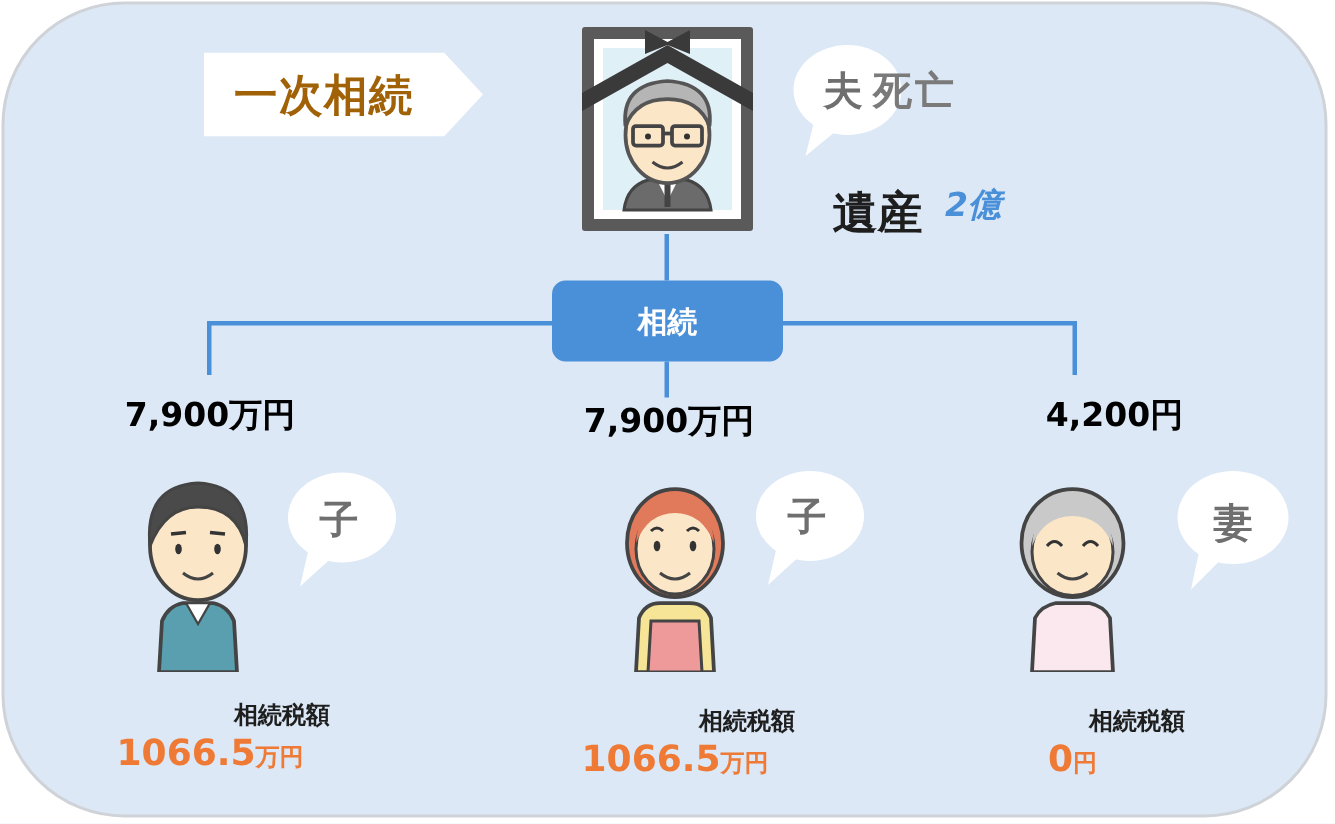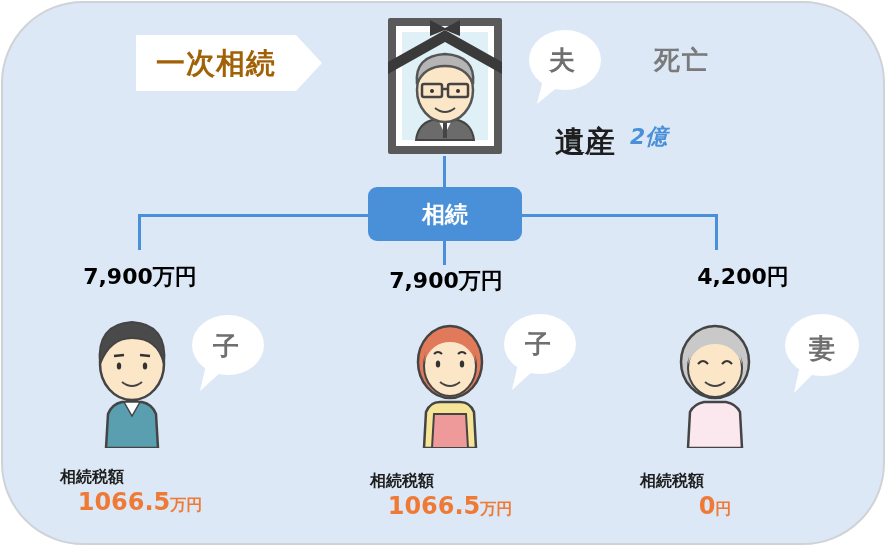--- a/index.html
+++ b/index.html
@@ -10,23 +10,23 @@
   .abs { position:absolute; }
   .tag-arrow { position:absolute; left:136px; top:35px; width:186px; height:56px; }
   .tag-text { position:absolute; left:136px; top:35px; width:160px; height:56px; line-height:56px;
               text-align:center; font-size:29px; font-weight:bold; color:#a16207; letter-spacing:1px; }
   .bubble-text { position:absolute; font-size:26px; font-weight:bold; color:#6f6f6f; text-align:center; }
   .plain-gray { position:absolute; font-size:26px; font-weight:bold; color:#7a7a7a; letter-spacing:2px; }
   .estate-label { position:absolute; left:555px; top:122px; font-size:30px; font-weight:bold; color:#1e1e1e; }
   .estate-value { position:absolute; left:630px; top:122px; font-size:22px; font-weight:bold; color:#4a90d9;font-style:italic; }
   .line { position:absolute; background:#4a90d9; }
   .center-box { position:absolute; left:368px; top:187px; width:154px; height:54px; background:#4a90d9;
-                border-radius:9px; color:#ffffff; font-size:23px; font-weight:bold; text-align:center; line-height:54px; }
+                border-radius:9px; color:#ffffff; font-size:20px; font-weight:bold; text-align:center; line-height:54px; }
   .share { position:absolute; font-size:22px; font-weight:bold; color:#000000; text-align:center; }
-  .tax-label { position:absolute; font-size:16px; font-weight:bold; color:#1e1e1e; text-align:left; }
+  .tax-label { position:absolute; font-size:16px; font-weight:bold; color:#1e1e1e; text-align:right; }
   .tax-value { position:absolute; font-weight:bold; color:#ef7a35; text-align:center; white-space:nowrap; }
   .tax-value .big { font-size:24px; }
   .tax-value .small { font-size:16px; }
 </style>
 </head>
 <body>
 
 <div class="panel"></div>
 
 <svg class="tag-arrow" viewBox="0 0 186 56">
@@ -54,21 +54,21 @@
 
   <path d="M2 48 L59 16 L116 48 L116 60 L59 28 L2 60 Z" fill="#3a3a3a"></path>
   <path d="M44 6 L59 14 L74 6 L74 22 L59 16 L44 22 Z" fill="#3a3a3a"></path>
 </svg>
 
 <svg class="abs" style="left:525px;top:28px;width:80px;height:78px;" viewBox="0 0 80 78">
   <ellipse cx="40" cy="32" rx="36" ry="30" fill="#ffffff"></ellipse>
   <polygon points="18,52 12,76 34,58" fill="#ffffff"></polygon>
 </svg>
 <div class="bubble-text" style="left:532px;top:43px;width:60px;">夫</div>
-<div class="plain-gray" style="left:654px;top:43px;">死亡</div>
+<div class="plain-gray" style="left:582px;top:43px;">死亡</div>
 
 <div class="estate-label">遺産</div>
 <div class="estate-value">2億</div>
 
 <div class="line" style="left:443px;top:156px;width:3px;height:31px;"></div>
 <div class="line" style="left:138px;top:214px;width:230px;height:3px;"></div>
 <div class="line" style="left:138px;top:214px;width:3px;height:36px;"></div>
 <div class="line" style="left:522px;top:214px;width:196px;height:3px;"></div>
 <div class="line" style="left:715px;top:214px;width:3px;height:36px;"></div>
 <div class="line" style="left:443px;top:241px;width:3px;height:24px;"></div>

